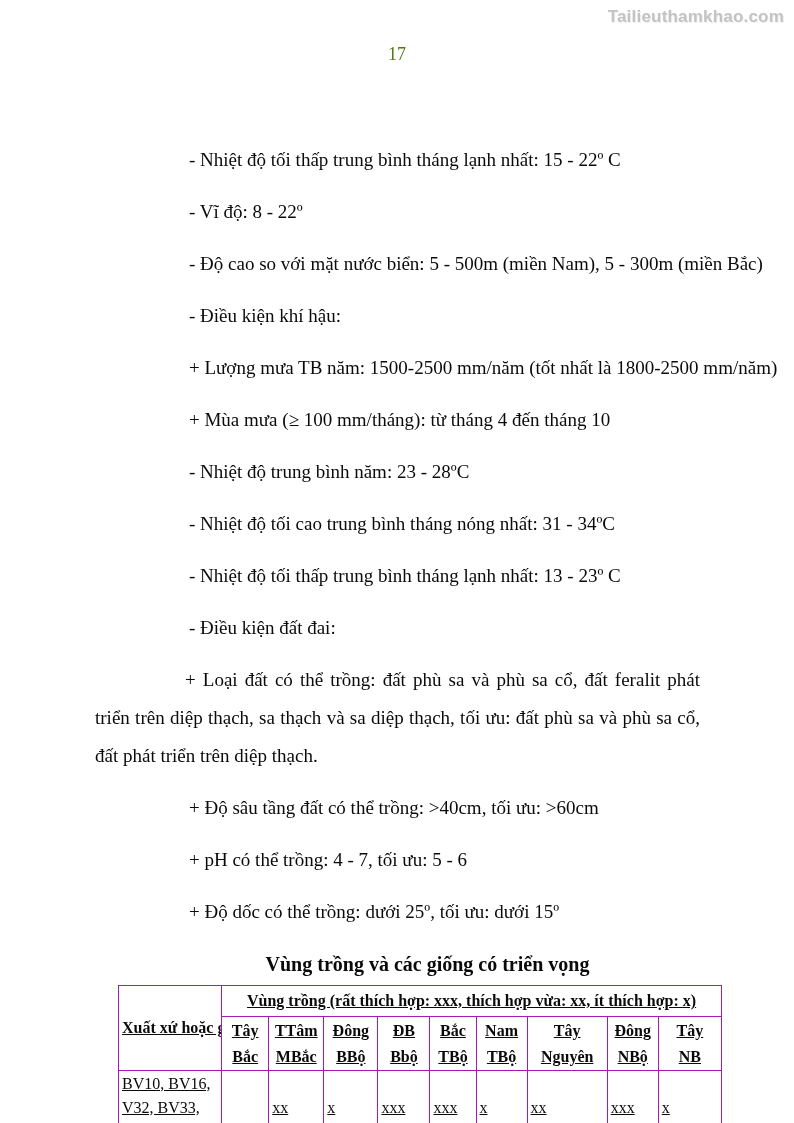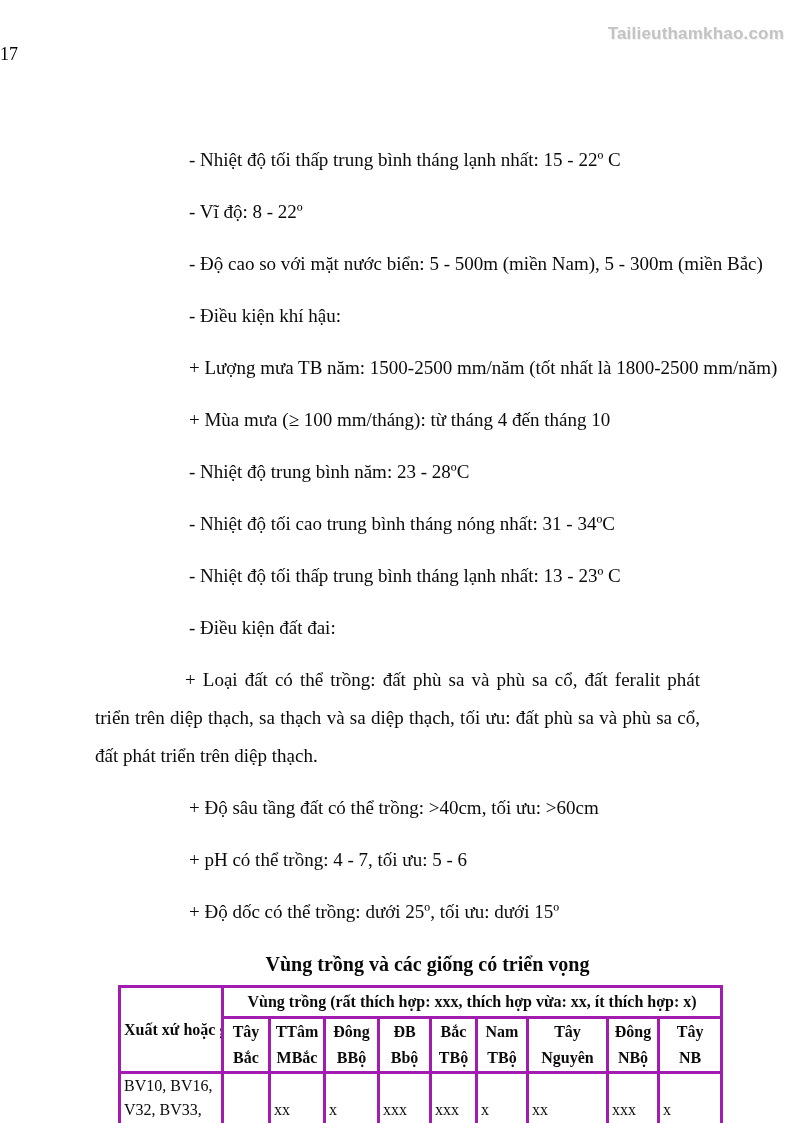--- a/index.html
+++ b/index.html
@@ -8,31 +8,31 @@
     background: #ffffff;
     font-family: "Liberation Serif", serif;
     color: #0a0a0a;
     overflow: hidden;
   }
   * { box-sizing: border-box; }
 
   .page { position: relative; width: 794px; height: 1123px; background: #ffffff; }
 
   .watermark {
-    position: absolute; top: 24px; right: 10px;
+    position: absolute; top: 7px; right: 10px;
     font-family: "Liberation Sans", sans-serif;
     font-size: 17px; font-weight: bold;
     color: #c3c3c3;
     text-shadow: 1px 1px 0 #efefef;
     letter-spacing: 0.2px;
   }
 
   .page-number {
     position: absolute; top: 44px; left: 0; width: 100%;
-    text-align: left; font-size: 18px; color: #000000;
+    text-align: center; font-size: 18px; color: #4d7c0f;
   }
 
   .content {
     position: absolute; top: 127px; left: 85px; width: 625px;
     font-size: 19px;
   }
 
   p.line {
     margin: 14px; line-height: 38px;
     padding-left: 90px; white-space: nowrap;
@@ -49,24 +49,25 @@
   }
 
   table.regions {
     margin: 2px 0 0 33px;
     width: 604px;
     border-collapse: collapse;
     table-layout: fixed;
     font-size: 16px;
   }
   table.regions th, table.regions td {
-    border: 3px solid #a21caf;
+    border: 1px solid #a21caf;
     vertical-align: middle;
     padding: 0 3px;
     overflow: hidden;
+    text-decoration: underline;
   }
   table.regions th { font-weight: bold; text-align: center; }
 
   tr.hrow1 th { height: 31px; white-space: nowrap; }
   th.origin-th { font-size: 16px; line-height: 24px; }
   tr.hrow2 th { height: 54px; }
   .hl { display: block; line-height: 26px; white-space: nowrap; }
 
   tr.brow1 { height: 74px; }
   tr.brow2 { height: 30px; }

